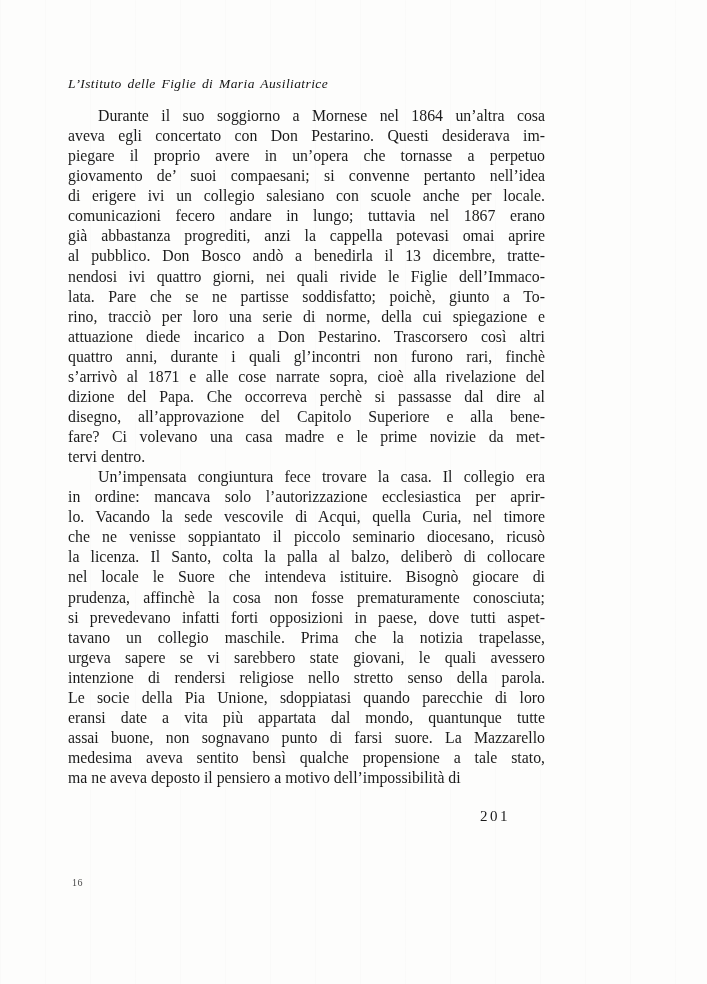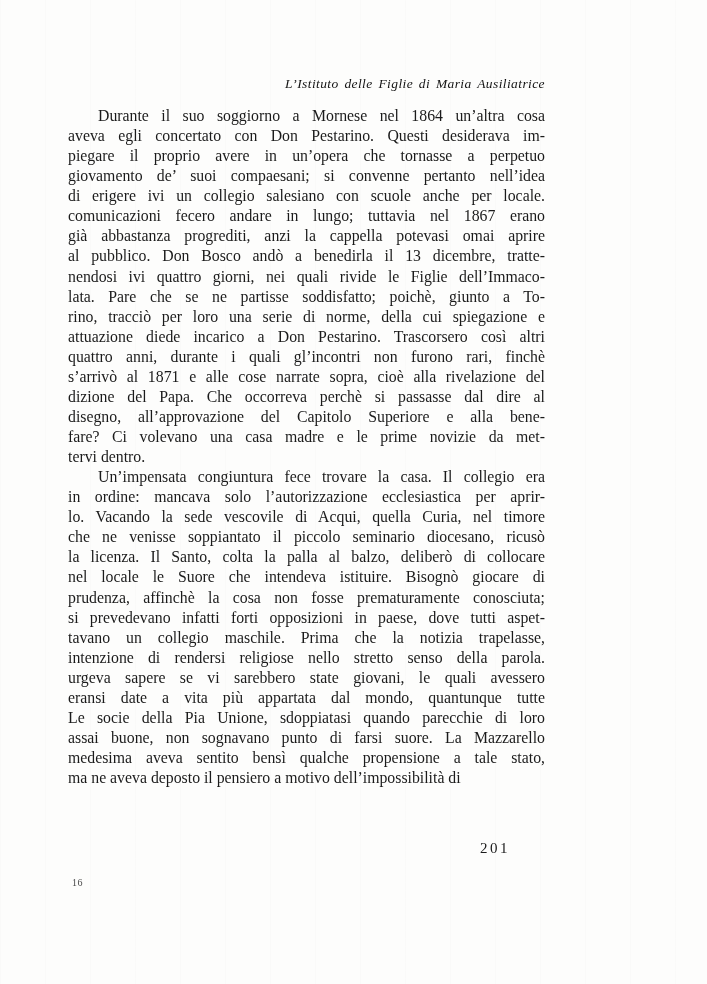--- a/index.html
+++ b/index.html
@@ -12,21 +12,21 @@
       #fdfdfc;
     font-family: "Liberation Serif", "DejaVu Serif", serif;
     color: #1b1b1b;
     overflow: hidden;
   }
   .running-head {
     position: absolute;
     top: 76px;
     left: 68px;
     width: 477px;
-    text-align: right;
+    text-align: left;
     font-style: italic;
     font-size: 13.5px;
     letter-spacing: 0.4px;
     word-spacing: 2px;
     color: #141414;
   }
   .text-body {
     position: absolute;
     top: 106px;
     left: 68px;
@@ -36,21 +36,21 @@
   }
   .line {
     text-align: justify;
     text-align-last: justify;
     white-space: normal;
   }
   .line.last { text-align-last: left; }
   .line.indent { text-indent: 30px; }
   .page-number {
     position: absolute;
-    top: 840px;
+    top: 808px;
     left: 68px;
     width: 442px;
     text-align: right;
     font-size: 15px;
     letter-spacing: 2.5px;
     color: #1b1b1b;
   }
   .signature-mark {
     position: absolute;
     top: 877px;
@@ -87,24 +87,24 @@
       <div class="line last">tervi dentro.</div>
       <div class="line indent">Un’impensata congiuntura fece trovare la casa. Il collegio era</div>
       <div class="line">in ordine: mancava solo l’autorizzazione ecclesiastica per aprir-</div>
       <div class="line">lo. Vacando la sede vescovile di Acqui, quella Curia, nel timore</div>
       <div class="line">che ne venisse soppiantato il piccolo seminario diocesano, ricusò</div>
       <div class="line">la licenza. Il Santo, colta la palla al balzo, deliberò di collocare</div>
       <div class="line">nel locale le Suore che intendeva istituire. Bisognò giocare di</div>
       <div class="line">prudenza, affinchè la cosa non fosse prematuramente conosciuta;</div>
       <div class="line">si prevedevano infatti forti opposizioni in paese, dove tutti aspet-</div>
       <div class="line">tavano un collegio maschile. Prima che la notizia trapelasse,</div>
+      <div class="line">urgeva sapere se vi sarebbero state giovani, le quali avessero</div>
       <div class="line">intenzione di rendersi religiose nello stretto senso della parola.</div>
-      <div class="line">urgeva sapere se vi sarebbero state giovani, le quali avessero</div>
+      <div class="line">Le socie della Pia Unione, sdoppiatasi quando parecchie di loro</div>
       <div class="line">eransi date a vita più appartata dal mondo, quantunque tutte</div>
-      <div class="line">Le socie della Pia Unione, sdoppiatasi quando parecchie di loro</div>
       <div class="line">assai buone, non sognavano punto di farsi suore. La Mazzarello</div>
       <div class="line">medesima aveva sentito bensì qualche propensione a tale stato,</div>
       <div class="line last">ma ne aveva deposto il pensiero a motivo dell’impossibilità di</div>
     </div>
 
   <div class="page-number">201</div>
 
   <div class="signature-mark">16</div>
 </div>
 

